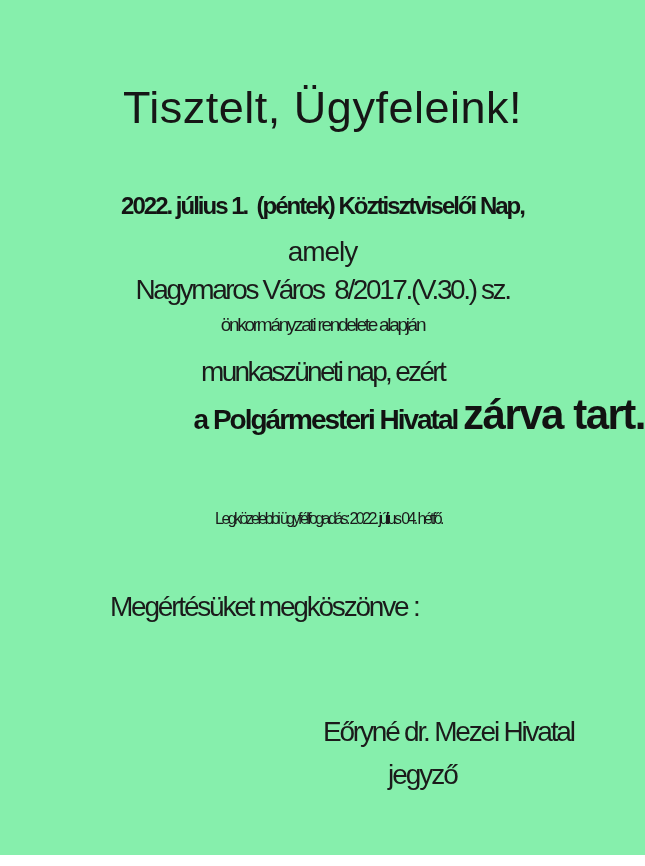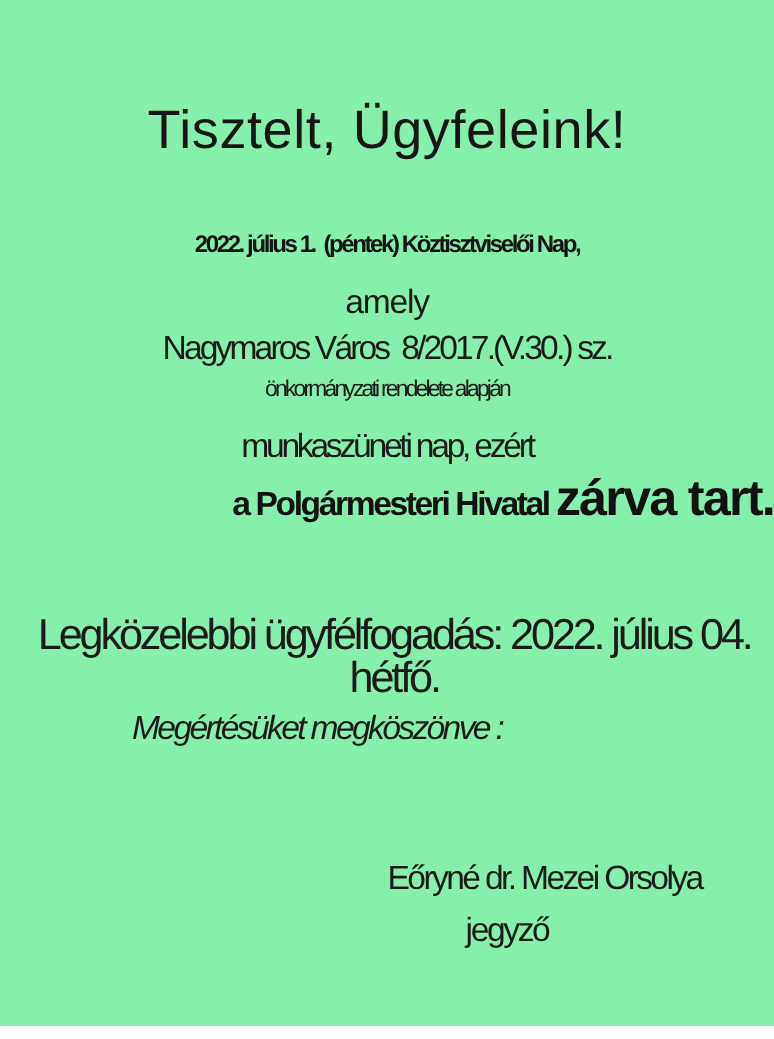--- a/index.html
+++ b/index.html
@@ -28,50 +28,49 @@
   }
   .title {
     top: 85px;
     font-size: 45px;
     font-weight: 400;
     letter-spacing: 0.5px;
     color: #161616;
   }
   .l1 {
     top: 194px;
-    font-size: 20px;
+    font-size: 24px;
     font-weight: 700;
     letter-spacing: -2px;
     color: #141414;
   }
   .l2 { top: 238px; font-size: 28px; letter-spacing: -1px; }
   .l3 { top: 276px; font-size: 28px; letter-spacing: -2.4px; }
   .l4 { top: 315px; font-size: 19px; letter-spacing: -2.3px; }
   .l5 { top: 358px; font-size: 28px; letter-spacing: -2.7px; }
   .l6 {
     top: 394px;
     font-size: 42px;
     font-weight: 700;
     letter-spacing: -1.5px;
     color: #121212;
     text-align: right;
   }
   .l6 .prefix {
     font-size: 28px;
     letter-spacing: -2px;
   }
-  .l7 { top: 511px; font-size: 36px; letter-spacing: -2.6px; padding-left: 12px; }
+  .l7 { top: 511px; font-size: 16px; letter-spacing: -2.6px; padding-left: 12px; }
   .l8 {
     top: 593px;
     left: 110px;
     right: auto;
     text-align: left;
     font-size: 28px;
     letter-spacing: -2.2px;
-    font-style: italic;
   }
   .l9 {
     top: 718px;
     left: 323px;
     right: auto;
     text-align: left;
     font-size: 28px;
     letter-spacing: -2.2px;
   }
   .l10 {
@@ -99,17 +98,17 @@
   <p class="line l4">önkormányzati rendelete alapján</p>
 
   <p class="line l5">munkaszüneti nap, ezért</p>
 
   <p class="line l6"><span class="prefix">a Polgármesteri Hivatal </span><span>zárva tart.</span></p>
 
   <p class="line l7">Legközelebbi ügyfélfogadás: 2022. július 04. hétfő.</p>
 
   <p class="line l8">Megértésüket megköszönve :</p>
 
-  <p class="line l9">Eőryné dr. Mezei Orsolya</p>
+  <p class="line l9">Eőryné dr. Mezei Hivatal</p>
 
   <p class="line l10">jegyző</p>
 
 </div>
 
 </body></html>

